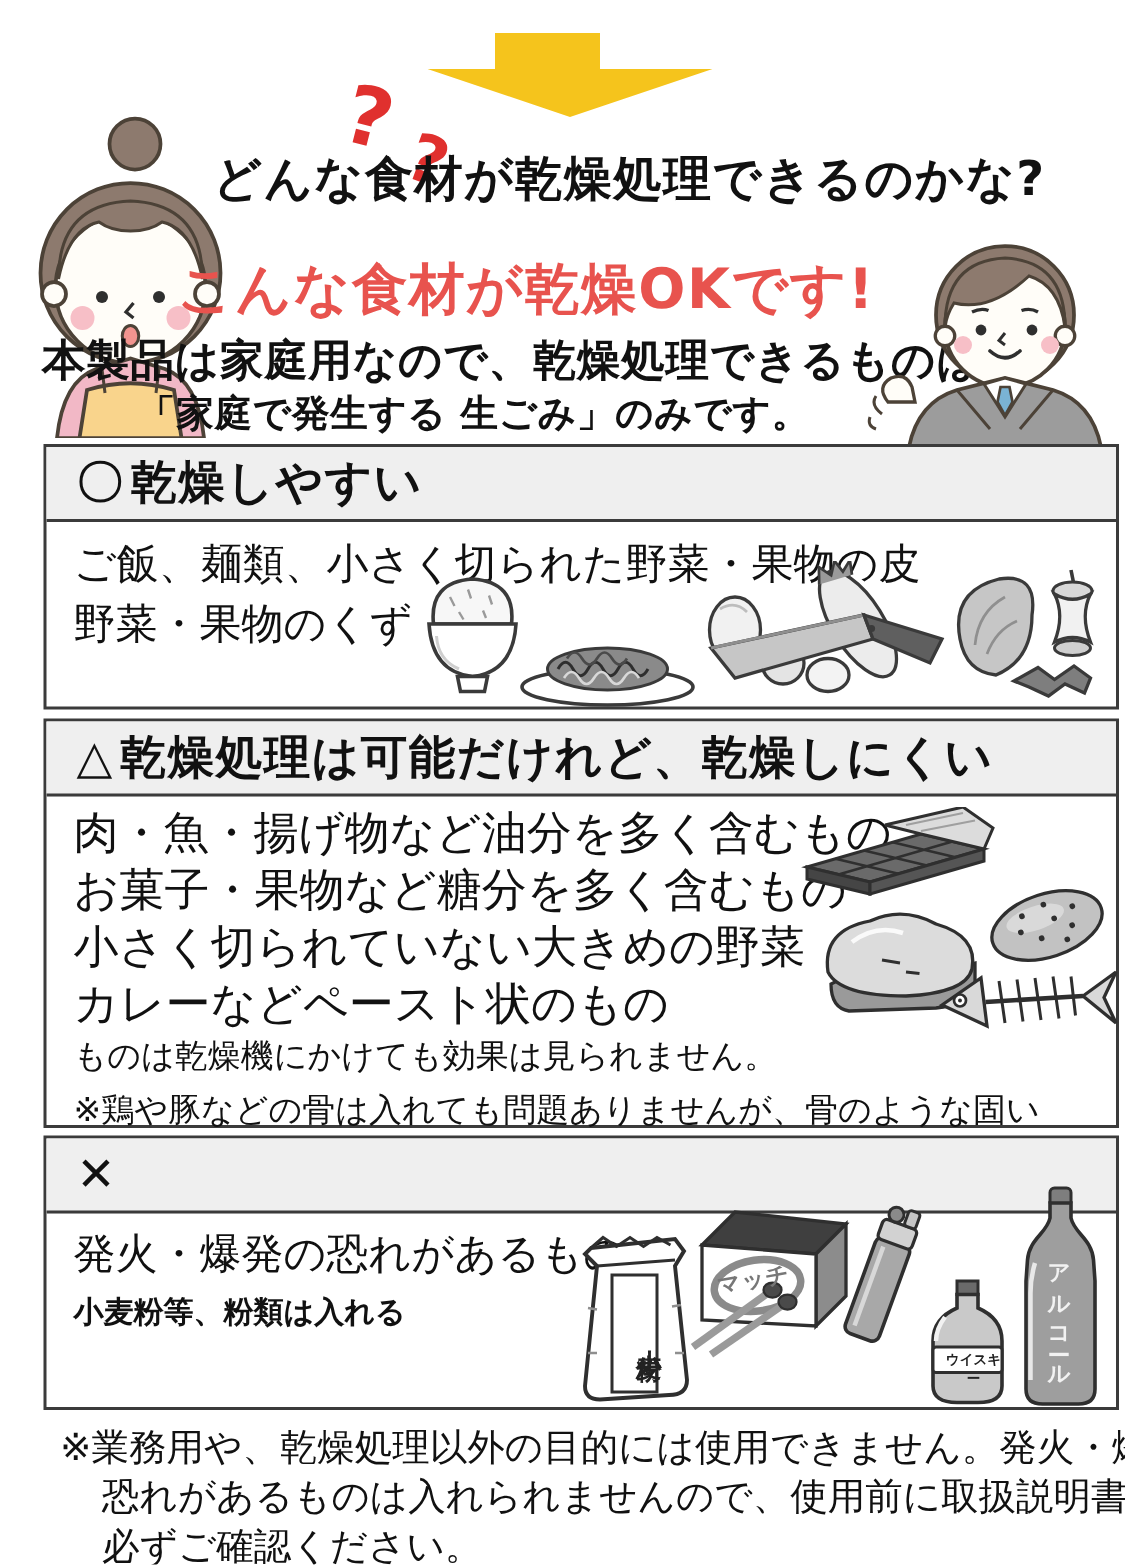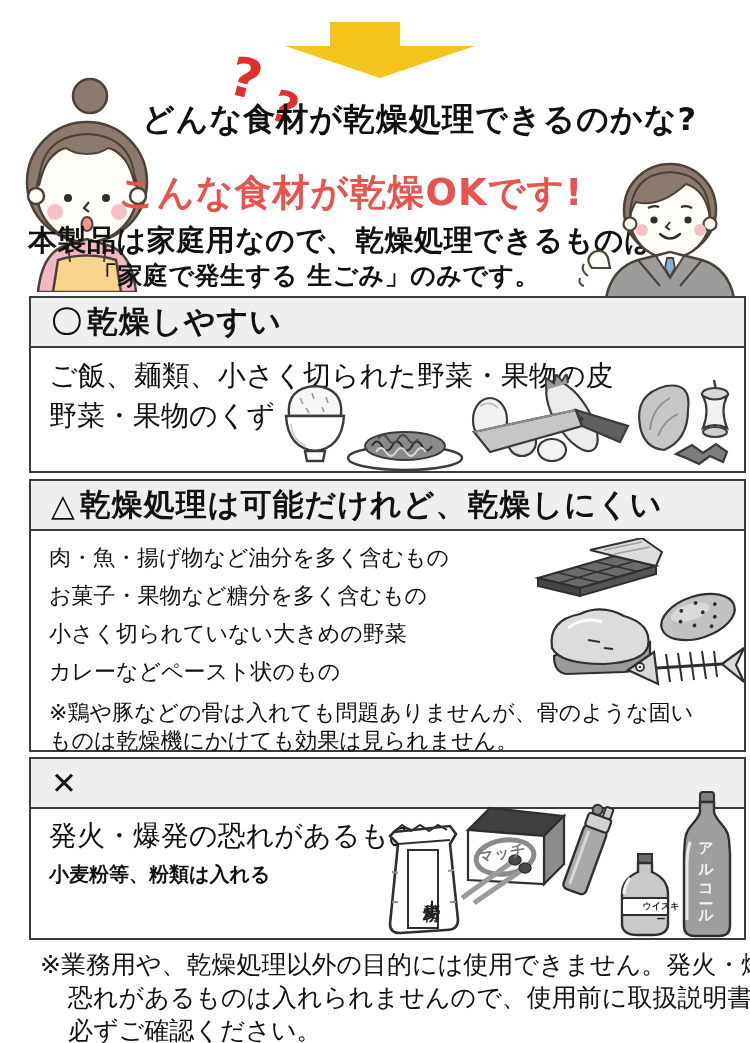--- a/index.html
+++ b/index.html
@@ -19,36 +19,36 @@
 
   
   .rule-box { position:absolute; left:29px; width:717px; border:2px solid #3b3b3b; background:#fff; }
   .box1 { top:296px; height:177px; }
   .box2 { top:479px; height:273px; }
   .box3 { top:757px; height:183px; }
   .box-header { height:50px; background:#efefef; border-bottom:2px solid #3b3b3b; display:flex; align-items:center; padding-left:20px; font-size:31px; font-weight:bold; letter-spacing:1px; white-space:nowrap; }
   .box-header .sym { margin-right:4px; }
   .box-body { position:relative; padding:8px 16px 0 18px; }
   .line { font-size:28px; line-height:40px; white-space:nowrap; }
-  .box2 .line { font-size:22px; line-height:38px; }
+  .box2 .line { font-size:30px; line-height:38px;font-family:Liberation Mono, monospace; }
   .note { font-size:22px; line-height:28px; margin-top:8px; white-space:nowrap; }
   .b { font-weight:bold; font-size:20px; line-height:40px; }
   .box3 .line { line-height:38px; }
 
   
   .footer-note { position:absolute; left:40px; top:948px; font-size:25px; line-height:33px; white-space:nowrap; }
   .footer-note .indent { margin-left:28px; }
 
   
   .illus { position:absolute; }
   .vlabel { position:absolute; writing-mode:vertical-rl; text-orientation:upright; font-weight:bold; letter-spacing:3px; line-height:1; }
   .flour-label { left:30px; top:40px; width:30px; height:76px; font-size:17px; color:#222; text-align:center; }
   .alc-label { left:24px; top:42px; font-size:15px; color:#f2f2f2; letter-spacing:4px; }
   .match-label { position:absolute; left:24px; top:46px; font-size:15px; font-weight:bold; color:#777; transform:rotate(-10deg); letter-spacing:1px; }
-  .whisky-label { position:absolute; left:31px; top:48px; width:44px; font-size:9px; font-weight:bold; color:#222; text-align:center; letter-spacing:0; }
+  .whisky-label { position:absolute; left:19px; top:48px; width:44px; font-size:9px; font-weight:bold; color:#222; text-align:center; letter-spacing:0; }
 </style>
 </head>
 <body>
 
 <div id="canvas">
 
   <div class="abs" style="left:285px; top:22px;">
     <svg width="190" height="56" viewBox="0 0 190 56">
       <polygon points="45,0 115,0 115,24 190,24 95,56 0,24 45,24" fill="#f5c41c"></polygon>
     </svg>
@@ -164,22 +164,22 @@
   <div class="rule-box box2">
     <div class="box-header">
       <span class="sym">△</span>
       <span>乾燥処理は可能だけれど、乾燥しにくい</span>
     </div>
     <div class="box-body">
       <div class="line">肉・魚・揚げ物など油分を多く含むもの</div>
       <div class="line">お菓子・果物など糖分を多く含むもの</div>
       <div class="line">小さく切られていない大きめの野菜</div>
       <div class="line">カレーなどペースト状のもの</div>
+      <div class="note" style="margin-top:0;">ものは乾燥機にかけても効果は見られません。</div>
       <div class="note">※鶏や豚などの骨は入れても問題ありませんが、骨のような固い</div>
-      <div class="note" style="margin-top:0;">ものは乾燥機にかけても効果は見られません。</div>
     </div>
     <div class="illus" style="left:503px; top:57px;">
       <svg width="132" height="64" viewBox="0 0 132 64">
         <polygon points="4,40 80,18 122,28 46,50" fill="#6a6a6a" stroke="#2f2f2f" stroke-width="2"></polygon>
         <polygon points="4,40 46,50 46,58 4,48" fill="#454545" stroke="#2f2f2f" stroke-width="2"></polygon>
         <polygon points="46,50 122,28 122,36 46,58" fill="#555555" stroke="#2f2f2f" stroke-width="2"></polygon>
         <path d="M23,34.5 L65,44.5 M42,29 L84,39 M61,23.5 L103,33.5 M25,45 L101,23" stroke="#2f2f2f" stroke-width="1.6"></path>
         <polygon points="56,12 108,0 128,14 122,28 80,18" fill="#dcdcdc" stroke="#2f2f2f" stroke-width="2"></polygon>
         <path d="M70,12 L108,4 M80,16 L116,9" stroke="#9f9f9f" stroke-width="1.5"></path>
       </svg>

